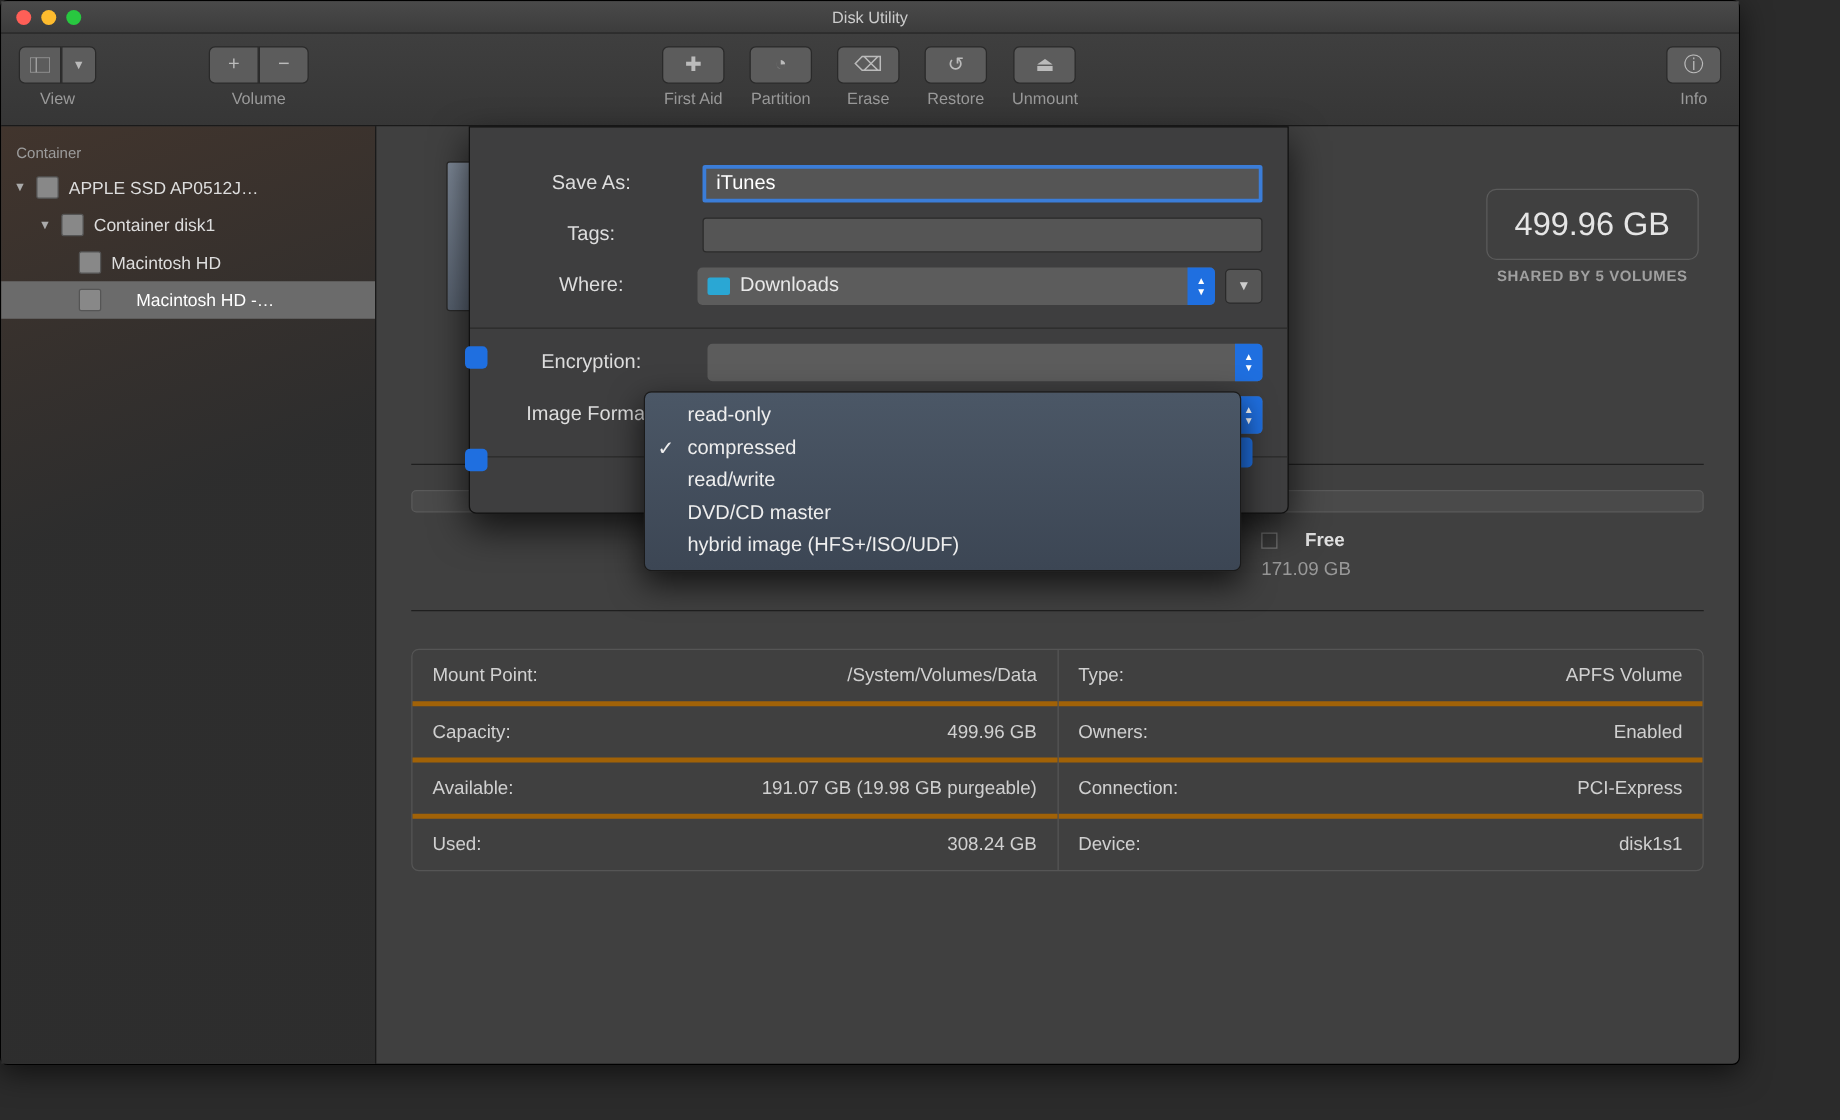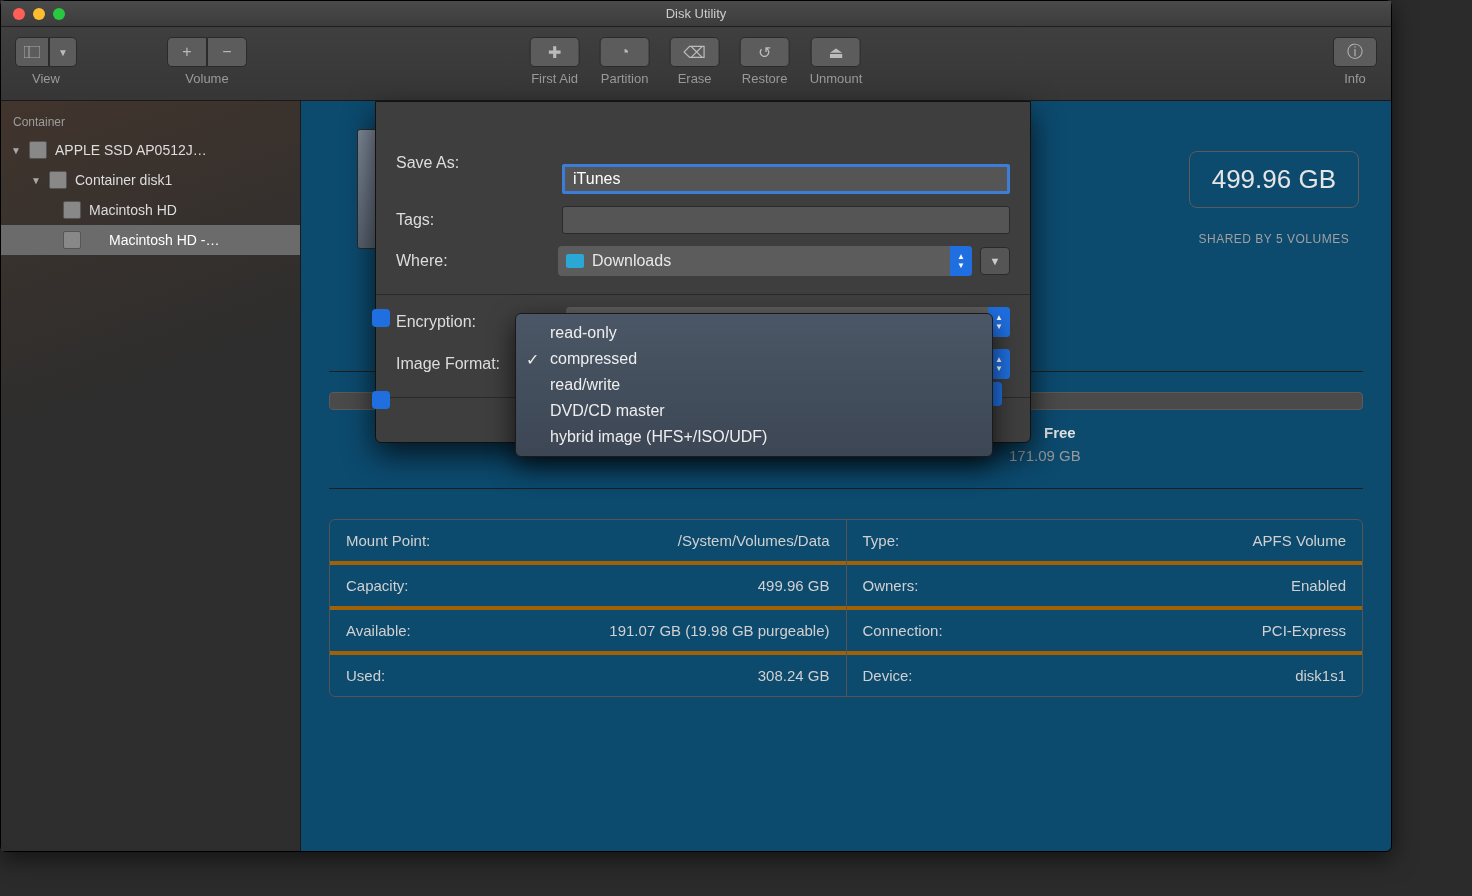--- a/index.html
+++ b/index.html
@@ -1,17 +1,17 @@
 <!DOCTYPE html>
 <html><head>
 <meta charset="utf-8">
 <style>
   * { box-sizing: border-box; margin: 0; padding: 0; font-family: -apple-system, "Helvetica Neue", Arial, sans-serif; }
   html, body { width: 1472px; height: 896px; background: #2b2b2b; overflow: hidden; color: #d8d8d8; }
-  .window { position: relative; width: 1392px; height: 852px; background: #0c4a6e; border: 1px solid #000; border-radius: 6px; box-shadow: 0 6px 24px rgba(0,0,0,0.6); }
+  .window { position: relative; width: 1392px; height: 852px; background: #404040; border: 1px solid #000; border-radius: 6px; box-shadow: 0 6px 24px rgba(0,0,0,0.6); }
   .titlebar { height: 26px; display: flex; align-items: center; position: relative; background: linear-gradient(#4a4a4a,#3c3c3c); border-bottom: 1px solid #1f1f1f; }
   .traffic { display: flex; gap: 8px; padding-left: 12px; }
   .traffic .dot { width: 12px; height: 12px; border-radius: 50%; }
   .dot.red { background:#ff5f57; } .dot.yellow{background:#febc2e;} .dot.green{background:#28c840;}
   .title { position:absolute; left:0; right:0; text-align:center; font-size:13px; color:#ccc; pointer-events:none; }
   .toolbar { height: 74px; display:flex; align-items:flex-start; padding: 10px 14px 0 14px; background: linear-gradient(#3f3f3f,#363636); border-bottom: 1px solid #1a1a1a; position:relative; }
   .tb-group { display:flex; flex-direction:column; align-items:center; gap:4px; }
   .tb-btn-row { display:flex; }
   .tb-btn { height:30px; background:#5c5c5c; border:1px solid #2a2a2a; display:flex; align-items:center; justify-content:center; color:#bbb; font-size:16px; }
   .tb-btn:first-child { border-top-left-radius:5px; border-bottom-left-radius:5px; }
@@ -22,38 +22,38 @@
   .content { display:flex; height: calc(100% - 100px); }
   .sidebar { width: 300px; background: linear-gradient(160deg, rgba(120,70,40,0.25), rgba(30,30,30,0.1) 40%), #2f2f2f; border-right:1px solid #1a1a1a; padding-top:8px; font-size:14px; }
   .sb-header { color:#9c9c9c; font-size:12px; padding:6px 12px; }
   .sb-item { display:flex; align-items:center; gap:8px; padding:6px 10px; color:#ddd; white-space:nowrap; overflow:hidden; text-overflow:ellipsis; }
   .sb-item.sel { background:#6b6b6b; color:#fff; }
   .disclosure { width:10px; display:inline-block; font-size:10px; color:#aaa; }
   .hd-icon { width:18px; height:18px; background:#888; border-radius:2px; display:inline-block; border:1px solid #555; }
   .main { flex:1; position:relative; padding: 24px 28px; overflow:hidden; }
   .vol-box { position:absolute; right:32px; top:50px; text-align:center; }
   .vol-size { border:1px solid #5b5b5b; border-radius:8px; padding:12px 22px; font-size:26px; color:#e5e5e5; }
-  .vol-sub { font-size:12px; color:#a0a0a0; letter-spacing:0.5px; margin-top:24px; }
+  .vol-sub { font-size:12px; color:#a0a0a0; letter-spacing:0.5px; margin-top:6px;font-weight:bold; }
   .usage { margin-top:246px; border-top:1px solid #1f1f1f; border-bottom:1px solid #1f1f1f; padding:20px 0 24px 0; }
   .usage-bar { height:18px; border:1px solid #5a5a5a; border-radius:4px; margin-bottom:14px; background:#4a4a4a; }
   .free-row { display:flex; align-items:center; gap:22px; margin-left:680px; color:#e0e0e0; font-size:15px; }
   .free-swatch { width:13px; height:13px; border:1px solid #777; background:#3a3a3a; }
   .free-val { color:#999; margin-left:680px; margin-top:6px; font-size:15px; }
   .info-table { margin-top:30px; border:1px solid #555; border-radius:6px; display:flex; }
   .info-col { flex:1; }
   .info-col:first-child { border-right:1px solid #555; }
   .info-row { display:flex; justify-content:space-between; padding:12px 16px; border-bottom:4px solid #a16207; font-size:15px; }
   .info-row:last-child { border-bottom:none; }
   .info-key { color:#d0d0d0; } .info-val { color:#d0d0d0; }
   
   .sheet { position:absolute; left:374px; top:100px; width:656px; background:#3e3e3f; border:1px solid #111; border-bottom-left-radius:6px; border-bottom-right-radius:6px; box-shadow:0 12px 30px rgba(0,0,0,0.7); z-index:40; padding-bottom:34px; }
   .sheet-row { display:flex; align-items:center; margin:12px 20px; gap:12px; }
   .sheet-row:first-child { margin-top:30px; }
-  .sheet-label { width:154px; text-align:left; font-size:16px; color:#ddd; }
-  .sheet-input { flex:1; height:30px; background:#555; border:3px solid #3b7dd8; border-radius:2px; padding:0 8px; color:#fff; font-size:16px; outline:none;margin-top:32px; }
+  .sheet-label { width:154px; text-align:center; font-size:16px; color:#ddd; }
+  .sheet-input { flex:1; height:30px; background:#555; border:3px solid #3b7dd8; border-radius:2px; padding:0 8px; color:#fff; font-size:16px; outline:none; }
   .sheet-tags { flex:1; height:28px; background:#555; border:1px solid #2a2a2a; border-radius:3px; }
   .where-row { gap:8px; }
   .where-select { flex:1; height:30px; background:#5c5c5c; border-radius:4px; display:flex; align-items:center; padding:0 8px; position:relative; color:#e8e8e8; font-size:16px; }
   .where-select .folder-icon { width:18px; height:14px; background:#2aa7d4; border-radius:2px; margin-right:8px; }
   .select-stepper { position:absolute; right:0; top:0; bottom:0; width:22px; background:#1f6fe0; border-top-right-radius:4px; border-bottom-right-radius:4px; display:flex; flex-direction:column; align-items:center; justify-content:center; color:#fff; font-size:8px; }
   .expand-btn { width:30px; height:28px; background:#555; border:1px solid #2a2a2a; border-radius:4px; display:flex; align-items:center; justify-content:center; color:#ccc; font-size:11px; }
   .sheet-divider { border-top:1px solid #2a2a2a; margin:18px 0 10px 0; }
   .enc-select { flex:1; height:30px; background:#5c5c5c; border-radius:4px; position:relative; }
   .enc-select .select-stepper { background:#1f6fe0; }
   .opt-row { position:relative;gap:16px; }

